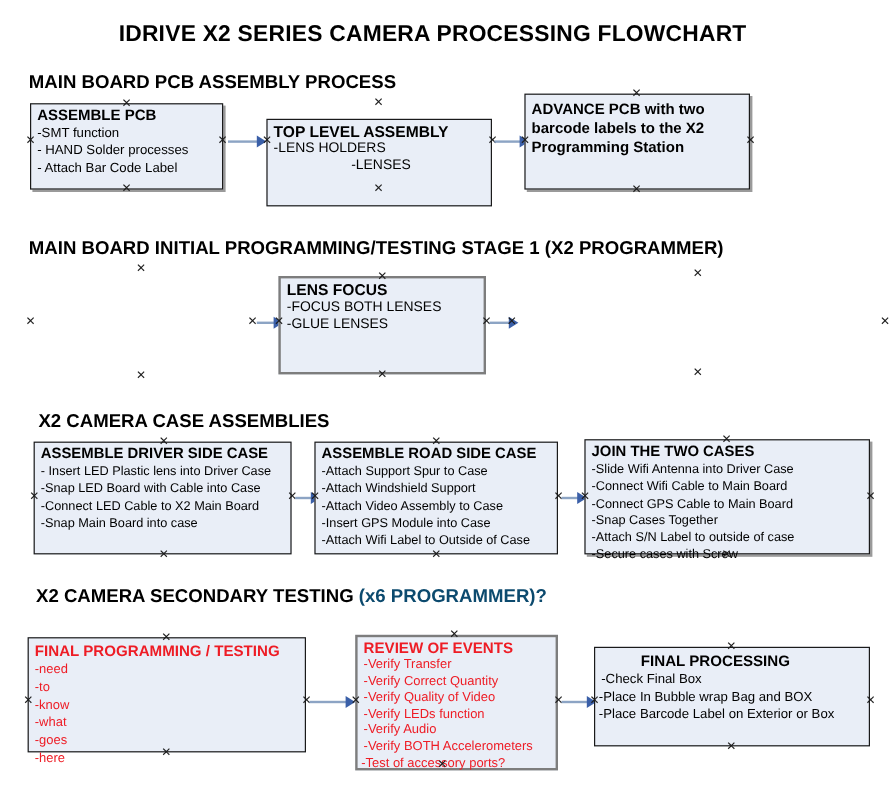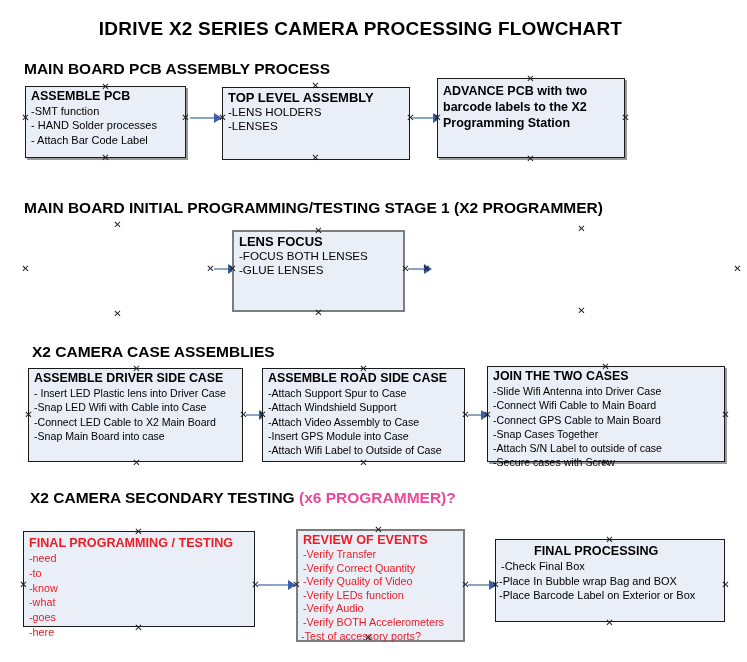--- a/index.html
+++ b/index.html
@@ -5,21 +5,21 @@
   html,body{margin:0;padding:0;background:#ffffff;}
   body{width:747px;height:662px;position:relative;overflow:hidden;
        font-family:"Liberation Sans", sans-serif;color:#000;}
 
   #canvas{position:absolute;left:0;top:0;width:747px;height:662px;}
 
   .doc-title{position:absolute;left:0;top:18px;width:721px;text-align:center;
              font-size:19px;font-weight:bold;letter-spacing:.2px;}
 
   .section-head{position:absolute;font-size:15.5px;font-weight:bold;white-space:nowrap;}
-  .section-head .accent{color:#ec4899;}
+  .section-head .accent{color:#0c4a6e;}
 
   
   .box{position:absolute;box-sizing:border-box;background:#e9eef7;
        border:1px solid #1a1a1a;overflow:visible;}
   .box.shadow{box-shadow:2px 2px 0 0 #9a9a9a;}
   .box.grayframe{border:2px solid #7d7d7d;}
   .box-inner{position:absolute;left:5px;top:2px;right:2px;}
   .box-title{font-size:12.5px;font-weight:bold;line-height:15px;white-space:nowrap;}
   .box-title.wrap{white-space:normal;}
   .box-line{font-size:11px;line-height:14.3px;white-space:nowrap;}
@@ -55,25 +55,25 @@
     </div>
   </div>
   <div class="handle" style="left:181px;top:113px;"></div>
   <div class="handle" style="left:21px;top:113px;"></div>
   <div class="handle" style="left:101px;top:82px;"></div>
   <div class="handle" style="left:101px;top:153px;"></div>
 
   <div class="conn" style="left:190px;top:117px;width:26px;"></div>
   <div class="arrow" style="left:214px;top:113px;"></div>
 
-  <div class="box" style="left:222px;top:87px;width:188px;height:73px;">
+  <div class="box" style="left:222px;top:99px;width:188px;height:73px;">
     <div class="box-inner">
       <div class="box-title t13" style="font-size:13px;">TOP LEVEL ASSEMBLY</div>
       <div class="box-line" style="font-size:11.6px;">-LENS HOLDERS</div>
-      <div class="box-line" style="font-size:11.6px;">-LENSES</div>
+      <div class="box-line" style="font-size:11.6px;text-align:center;">-LENSES</div>
     </div>
   </div>
   <div class="handle" style="left:218px;top:113px;"></div>
   <div class="handle" style="left:406px;top:113px;"></div>
   <div class="handle" style="left:311px;top:81px;"></div>
   <div class="handle" style="left:311px;top:153px;"></div>
 
   <div class="conn" style="left:412px;top:117px;width:24px;"></div>
   <div class="arrow" style="left:433px;top:113px;"></div>
 
@@ -120,21 +120,21 @@
   <div class="handle" style="left:577px;top:306px;"></div>
 
   <div class="section-head" style="left:32px;top:343px;">
     <span>X2 CAMERA CASE ASSEMBLIES</span>
   </div>
 
   <div class="box" style="left:28px;top:368px;width:215px;height:94px;">
     <div class="box-inner">
       <div class="box-title" style="font-size:12.4px;">ASSEMBLE DRIVER SIDE CASE</div>
       <div class="box-line" style="font-size:10.6px;">- Insert LED Plastic lens into Driver Case</div>
-      <div class="box-line" style="font-size:10.6px;">-Snap LED Wifi with Cable into Case</div>
+      <div class="box-line" style="font-size:10.6px;">-Snap LED Board with Cable into Case</div>
       <div class="box-line" style="font-size:10.6px;">-Connect LED Cable to X2 Main Board</div>
       <div class="box-line" style="font-size:10.6px;">-Snap Main Board into case</div>
     </div>
   </div>
   <div class="handle" style="left:239px;top:410px;"></div>
   <div class="handle" style="left:24px;top:410px;"></div>
   <div class="handle" style="left:132px;top:364px;"></div>
   <div class="handle" style="left:132px;top:458px;"></div>
 
   <div class="conn" style="left:246px;top:414px;width:16px;"></div>

